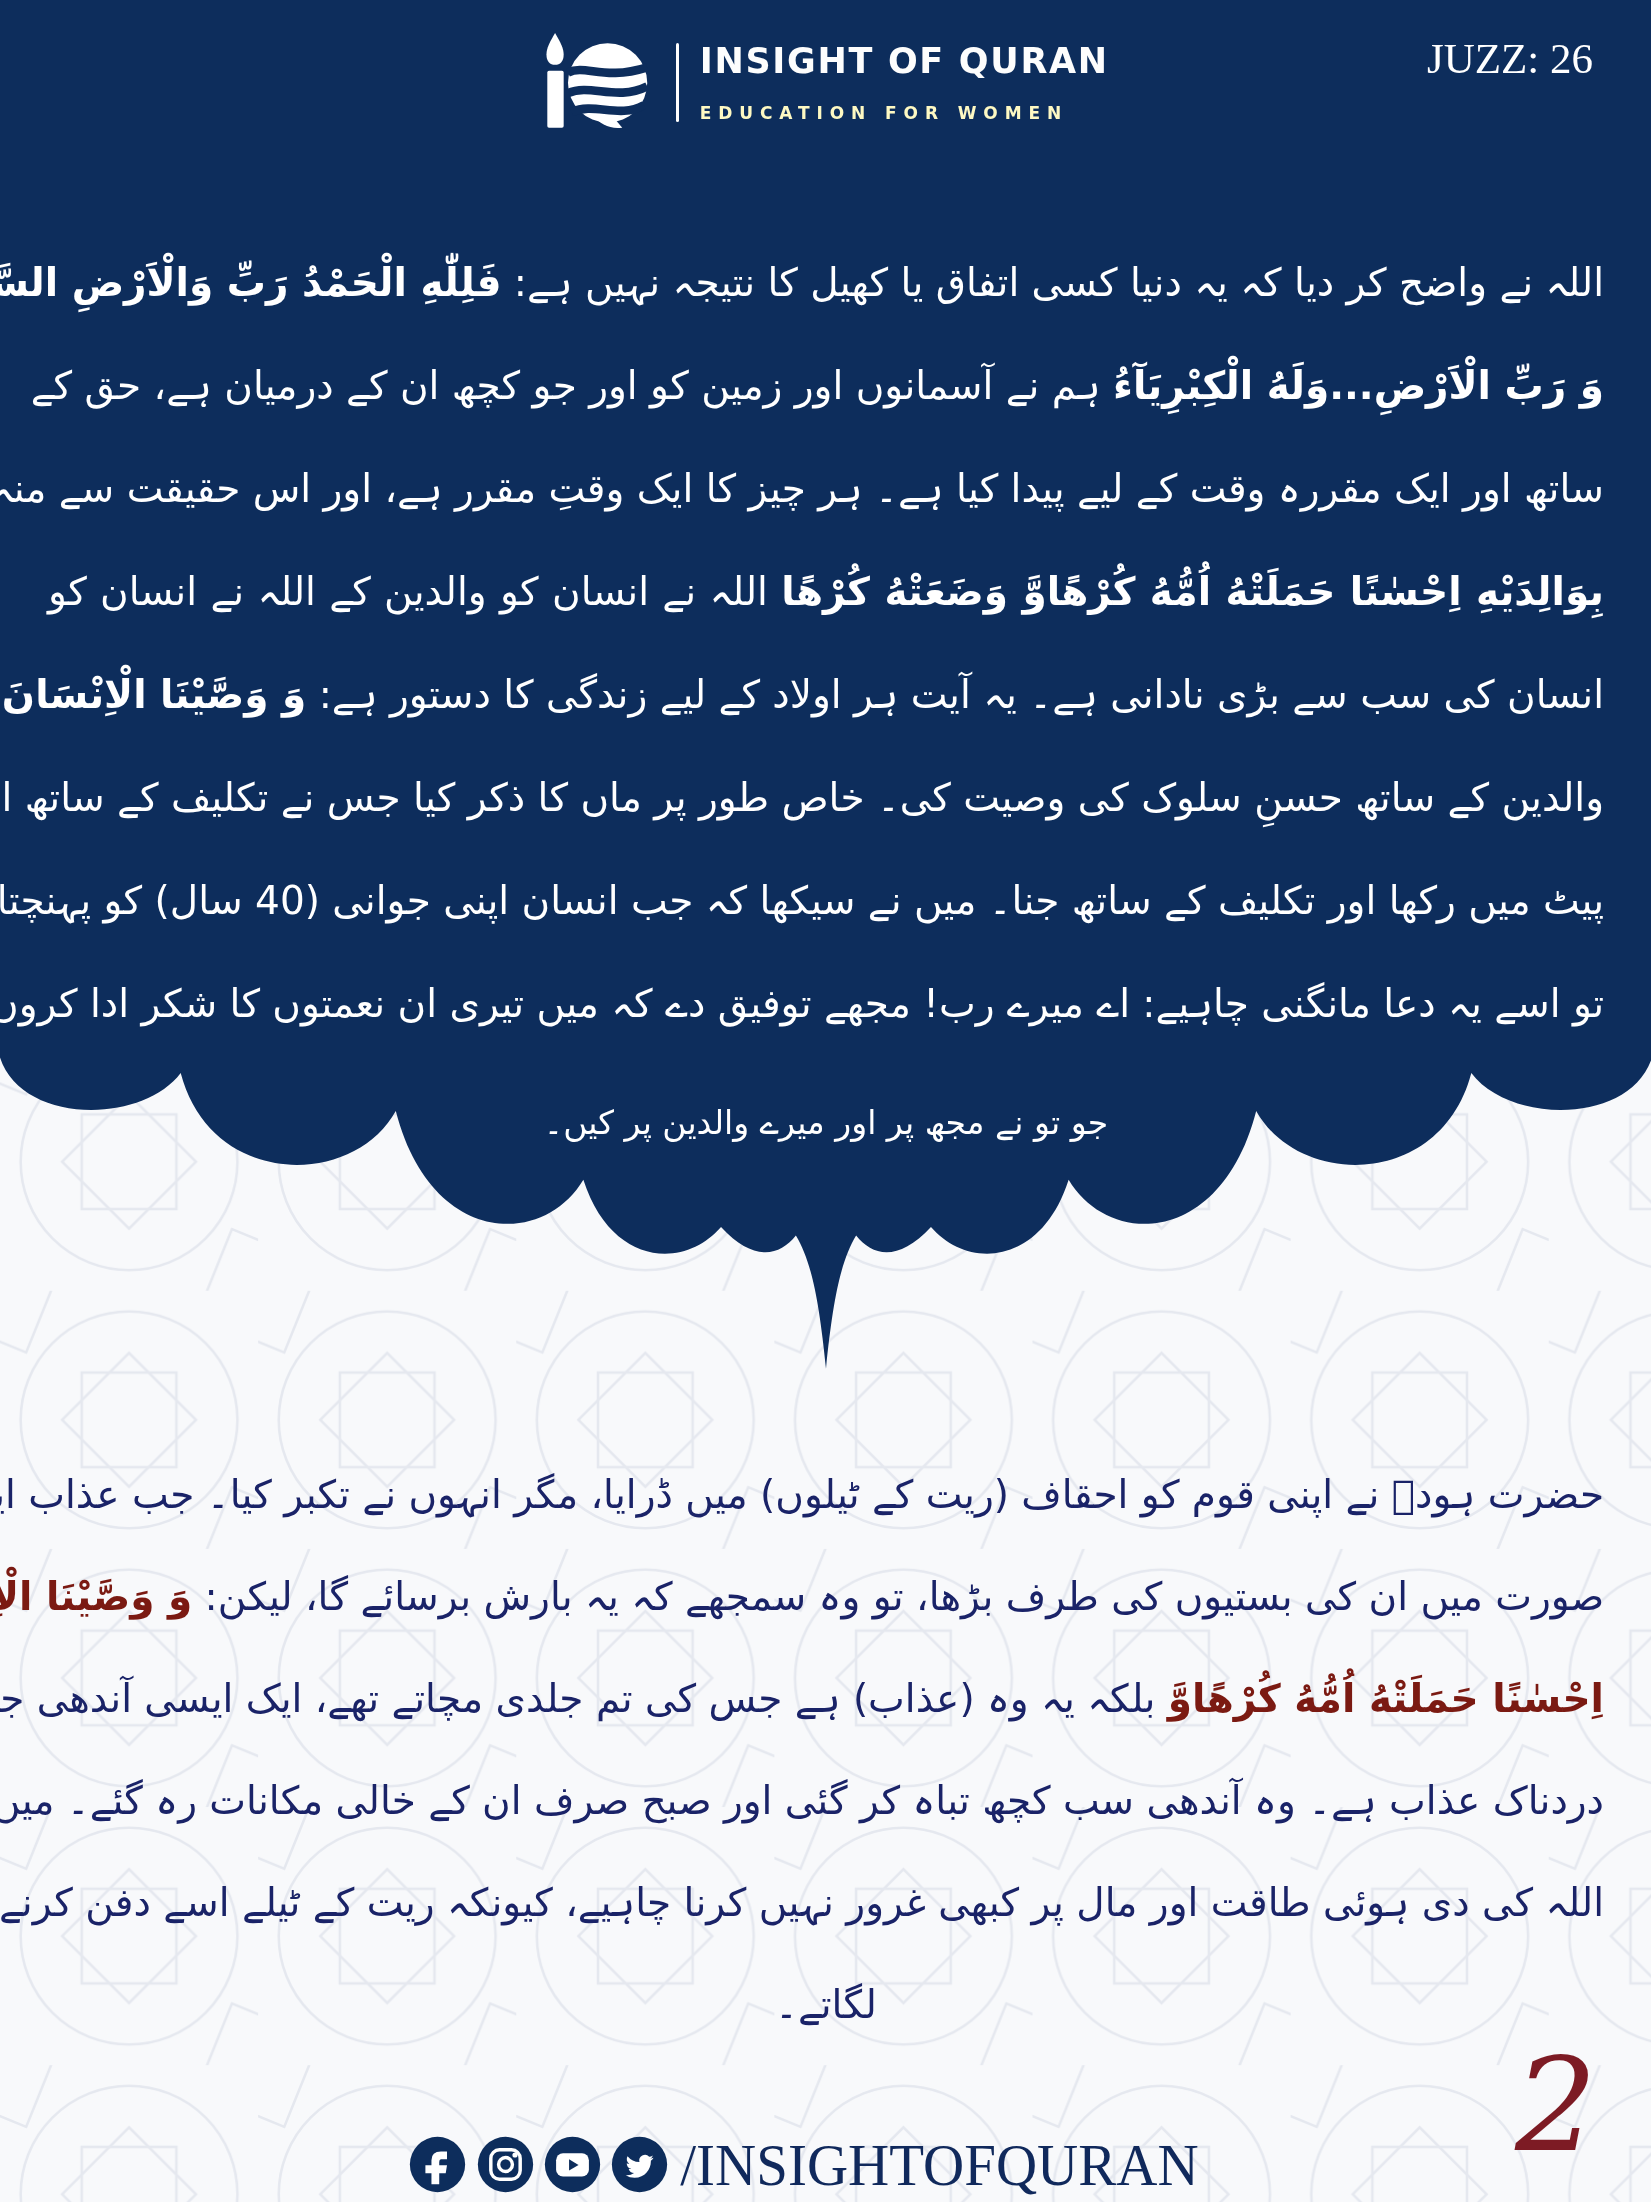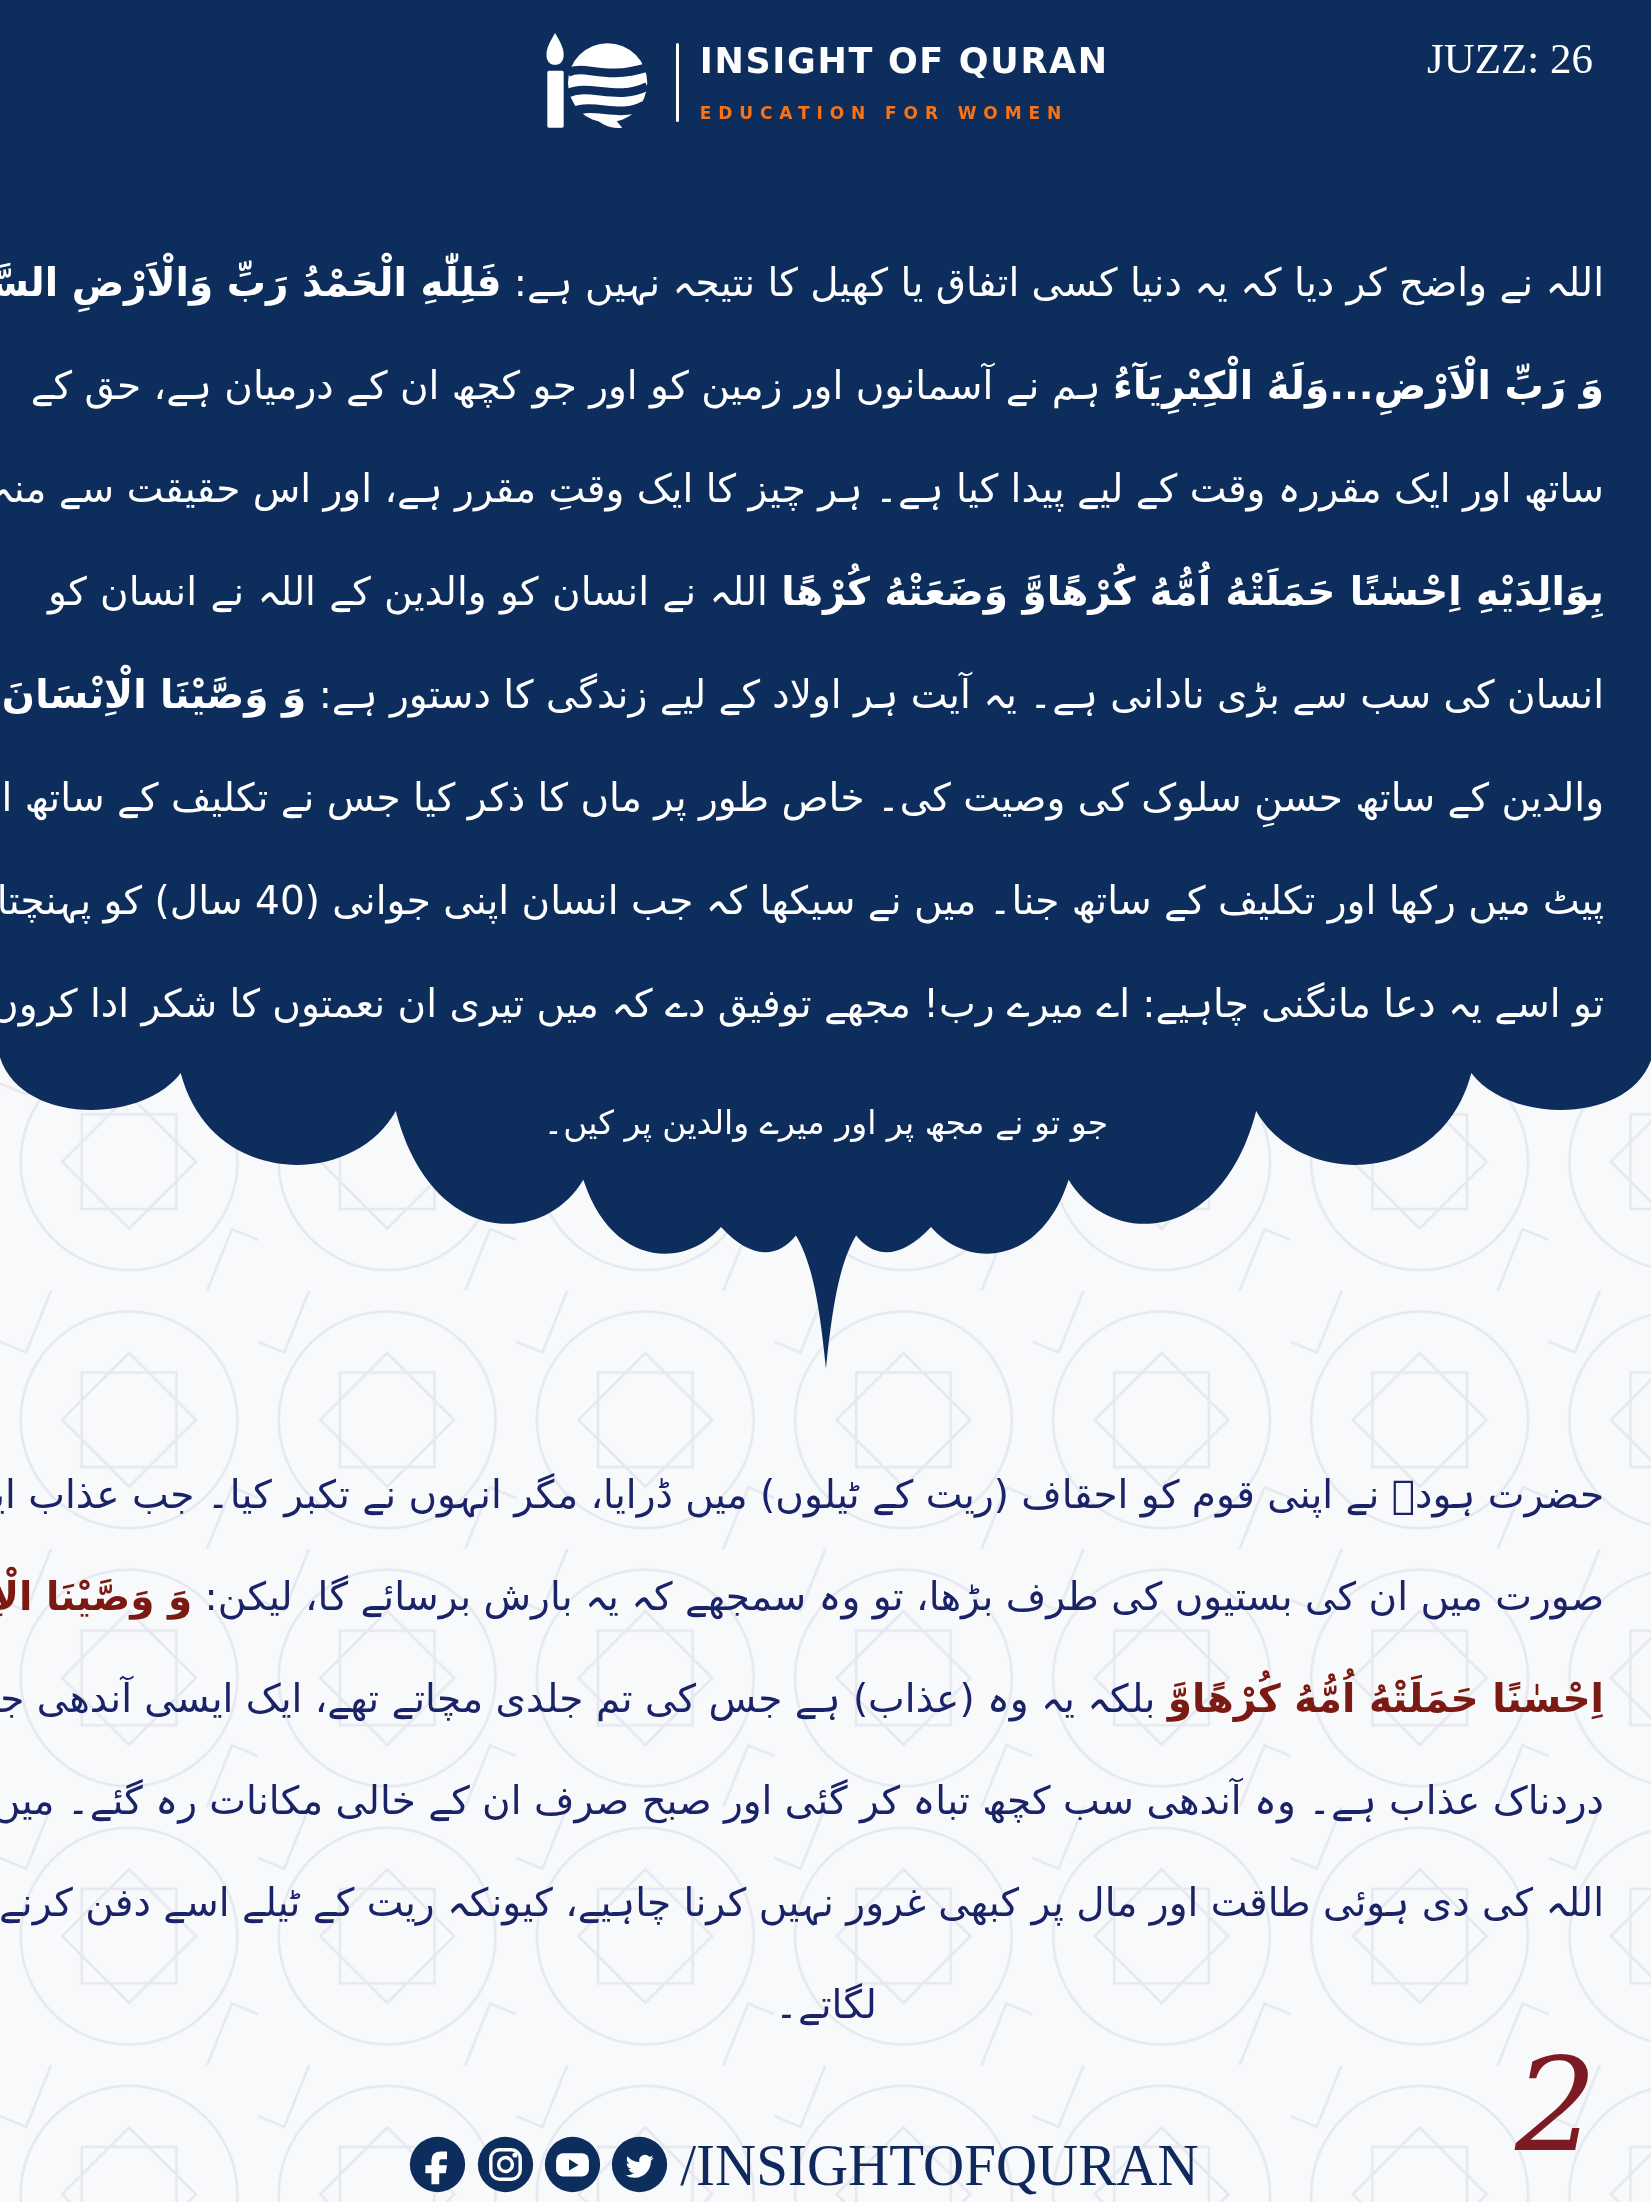--- a/index.html
+++ b/index.html
@@ -9,21 +9,21 @@
   
   .hero{position:absolute;left:0;top:0;width:1652px;height:1050px;background:#0d2d5c;}
   .hero-edge{position:absolute;left:0;top:1049px;width:1652px;height:337px;}
   .written-by{position:absolute;left:36px;top:38px;color:#ffffff;
         font-family:"Liberation Serif",serif;font-size:40px;letter-spacing:0.9px;white-space:pre;}
   .juzz{position:absolute;right:59px;top:34px;color:#ffffff;
         font-family:"Liberation Serif",serif;font-size:43px;text-align:center;}
   .logo{position:absolute;left:0;top:31px;width:1652px;display:flex;justify-content:center;
         align-items:center;gap:20.6px;color:#fff;}
   .logo-text .t1{font-size:35px;font-weight:bold;letter-spacing:1.7px;color:#fdfdfd;}
-  .logo-text .t2{font-size:17px;letter-spacing:6.9px;color:#f97316;margin-top:22px;font-weight:bold;}
+  .logo-text .t2{font-size:17px;letter-spacing:6.9px;color:#fef9c3;margin-top:22px;font-weight:bold;}
   .logo-divider{width:3.4px;height:79px;background:#fff;border-radius:1.7px;}
   
   .hero-lines{position:absolute;left:0;top:231px;width:1652px;}
   .tline{padding:0 48px;height:103px;line-height:103px;color:#ffffff;font-size:39px;
          white-space:nowrap;}
   .just{text-align:justify;text-align-last:justify;}
   .cent{text-align:center;text-align-last:center;}
   .tline .arabic{font-weight:bold;}
   .dome-line{position:absolute;left:396px;top:1080px;width:860px;text-align:center;
          color:#ffffff;font-size:33px;line-height:86px;white-space:nowrap;}

